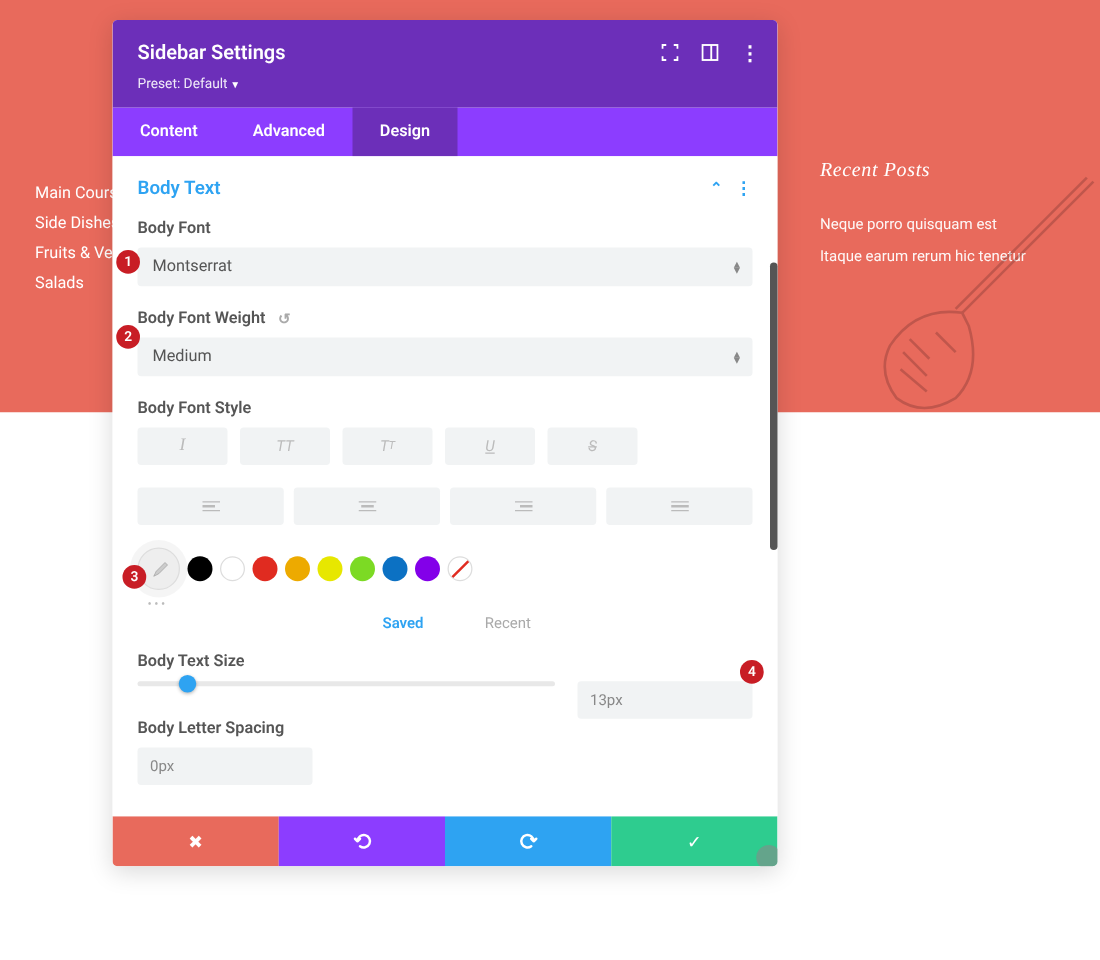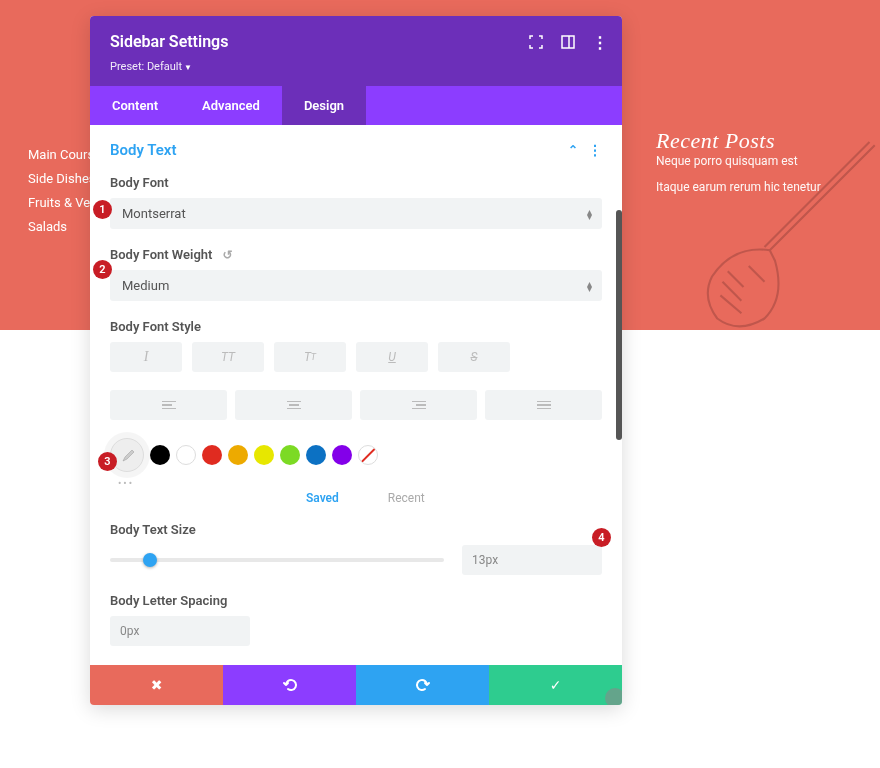--- a/index.html
+++ b/index.html
@@ -5,21 +5,21 @@
 * { margin: 0; padding: 0; box-sizing: border-box; }
 body { font-family: -apple-system, BlinkMacSystemFont, "Segoe UI", Roboto, sans-serif; background: #fff; width: 880px; height: 768px; position: relative; overflow: hidden; }
 
 .bg-coral { position: absolute; top: 0; left: 0; right: 0; height: 330px; background: #e86a5c; }
 .bg-white { position: absolute; top: 330px; left: 0; right: 0; bottom: 0; background: #fff; }
 
 .sidebar-bg-list { position: absolute; left: 28px; top: 144px; color: #fff; font-size: 13px; line-height: 22px; }
 .sidebar-bg-list div { margin-bottom: 2px; }
 
 .right-panel { position: absolute; right: 24px; top: 128px; width: 200px; color: #fff; }
-.right-panel-title { font-family: Georgia, serif; font-size: 22px; font-weight: normal; font-style: italic; margin-bottom: 0; letter-spacing: 0.5px; }
+.right-panel-title { font-family: Georgia, serif; font-size: 16px; font-weight: normal; font-style: italic; margin-bottom: 26px; letter-spacing: 0.5px; }
 .right-panel-item { font-size: 12px; margin-bottom: 12px; opacity: 0.95; }
 
 .spatula { position: absolute; right: 0px; top: 140px; width: 210px; height: 210px; opacity: 0.4; pointer-events: none; }
 
 .modal { position: absolute; left: 90px; top: 16px; width: 532px; background: #fff; border-radius: 4px; box-shadow: 0 4px 20px rgba(0,0,0,0.15); overflow: hidden; }
 .modal-header { background: #6c2fb9; color: #fff; padding: 16px 20px 12px; position: relative; }
 .modal-title { font-size: 16px; font-weight: 600; margin-bottom: 4px; }
 .modal-preset { font-size: 11px; opacity: 0.9; }
 .modal-preset-caret { font-size: 8px; margin-left: 2px; }
 .modal-header-icons { position: absolute; right: 14px; top: 18px; display: flex; gap: 16px; align-items: center; }
@@ -54,21 +54,21 @@
 
 .color-row { display: flex; gap: 6px; align-items: center; margin-bottom: 6px; }
 .color-sw { width: 20px; height: 20px; border-radius: 50%; cursor: pointer; }
 .color-picker { width: 34px; height: 34px; border-radius: 50%; background: #eee; border: 1px solid #ddd; display: flex; align-items: center; justify-content: center; cursor: pointer; box-shadow: 0 0 0 6px rgba(0,0,0,0.04); }
 .color-dots { color: #bbb; font-size: 10px; margin-left: 8px; margin-top: 2px; letter-spacing: 2px; }
 .color-tabs { margin-left: 196px; margin-top: -2px; margin-bottom: 16px; }
 .color-tab { font-size: 12px; margin-right: 12px; cursor: pointer; }
 .color-tab.active { color: #2ea3f2; font-weight: 600; }
 .color-tab.inactive { color: #aaa; margin-left: 33px; }
 
-.slider-row { display: flex; align-items: center; gap: 18px; margin-bottom: 18px; }
+.slider-row { display: flex; align-items: flex-start; gap: 18px; }
 .slider-track { flex: 1; height: 4px; background: #e8e8e8; border-radius: 2px; position: relative; cursor: pointer; }
 .slider-thumb { position: absolute; top: 50%; transform: translate(-50%, -50%); width: 14px; height: 14px; border-radius: 50%; background: #2ea3f2; box-shadow: 0 1px 3px rgba(0,0,0,0.3); }
 .slider-input { width: 140px; background: #f1f3f4; border-radius: 3px; padding: 8px 10px; font-size: 12px; color: #888; }
 
 .badge { position: absolute; width: 19px; height: 19px; border-radius: 50%; background: #c81d25; color: #fff; font-size: 11px; font-weight: 600; display: flex; align-items: center; justify-content: center; z-index: 20; }
 
 .modal-footer { display: flex; height: 40px; }
 .footer-btn { flex: 1; display: flex; align-items: center; justify-content: center; color: #fff; font-size: 14px; cursor: pointer; }
 .footer-cancel { background: #e86a5c; }
 .footer-undo { background: #8c3dff; }

